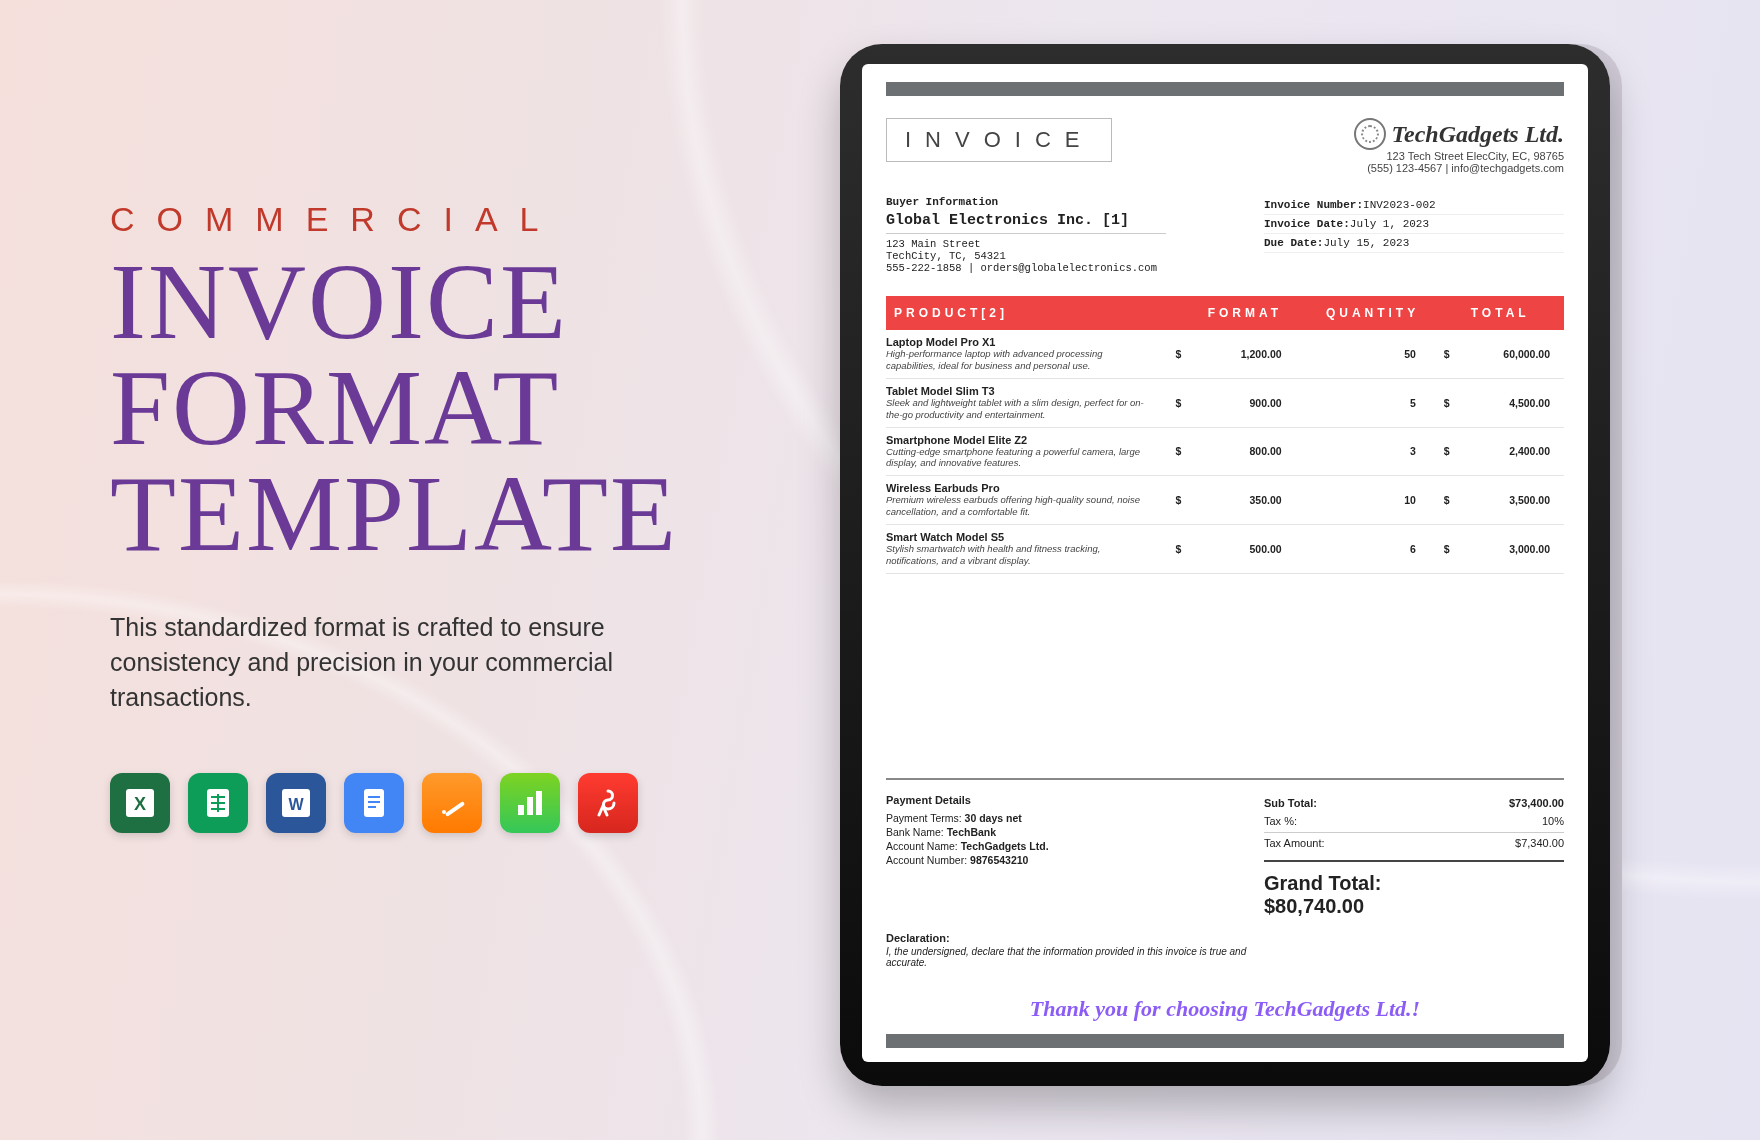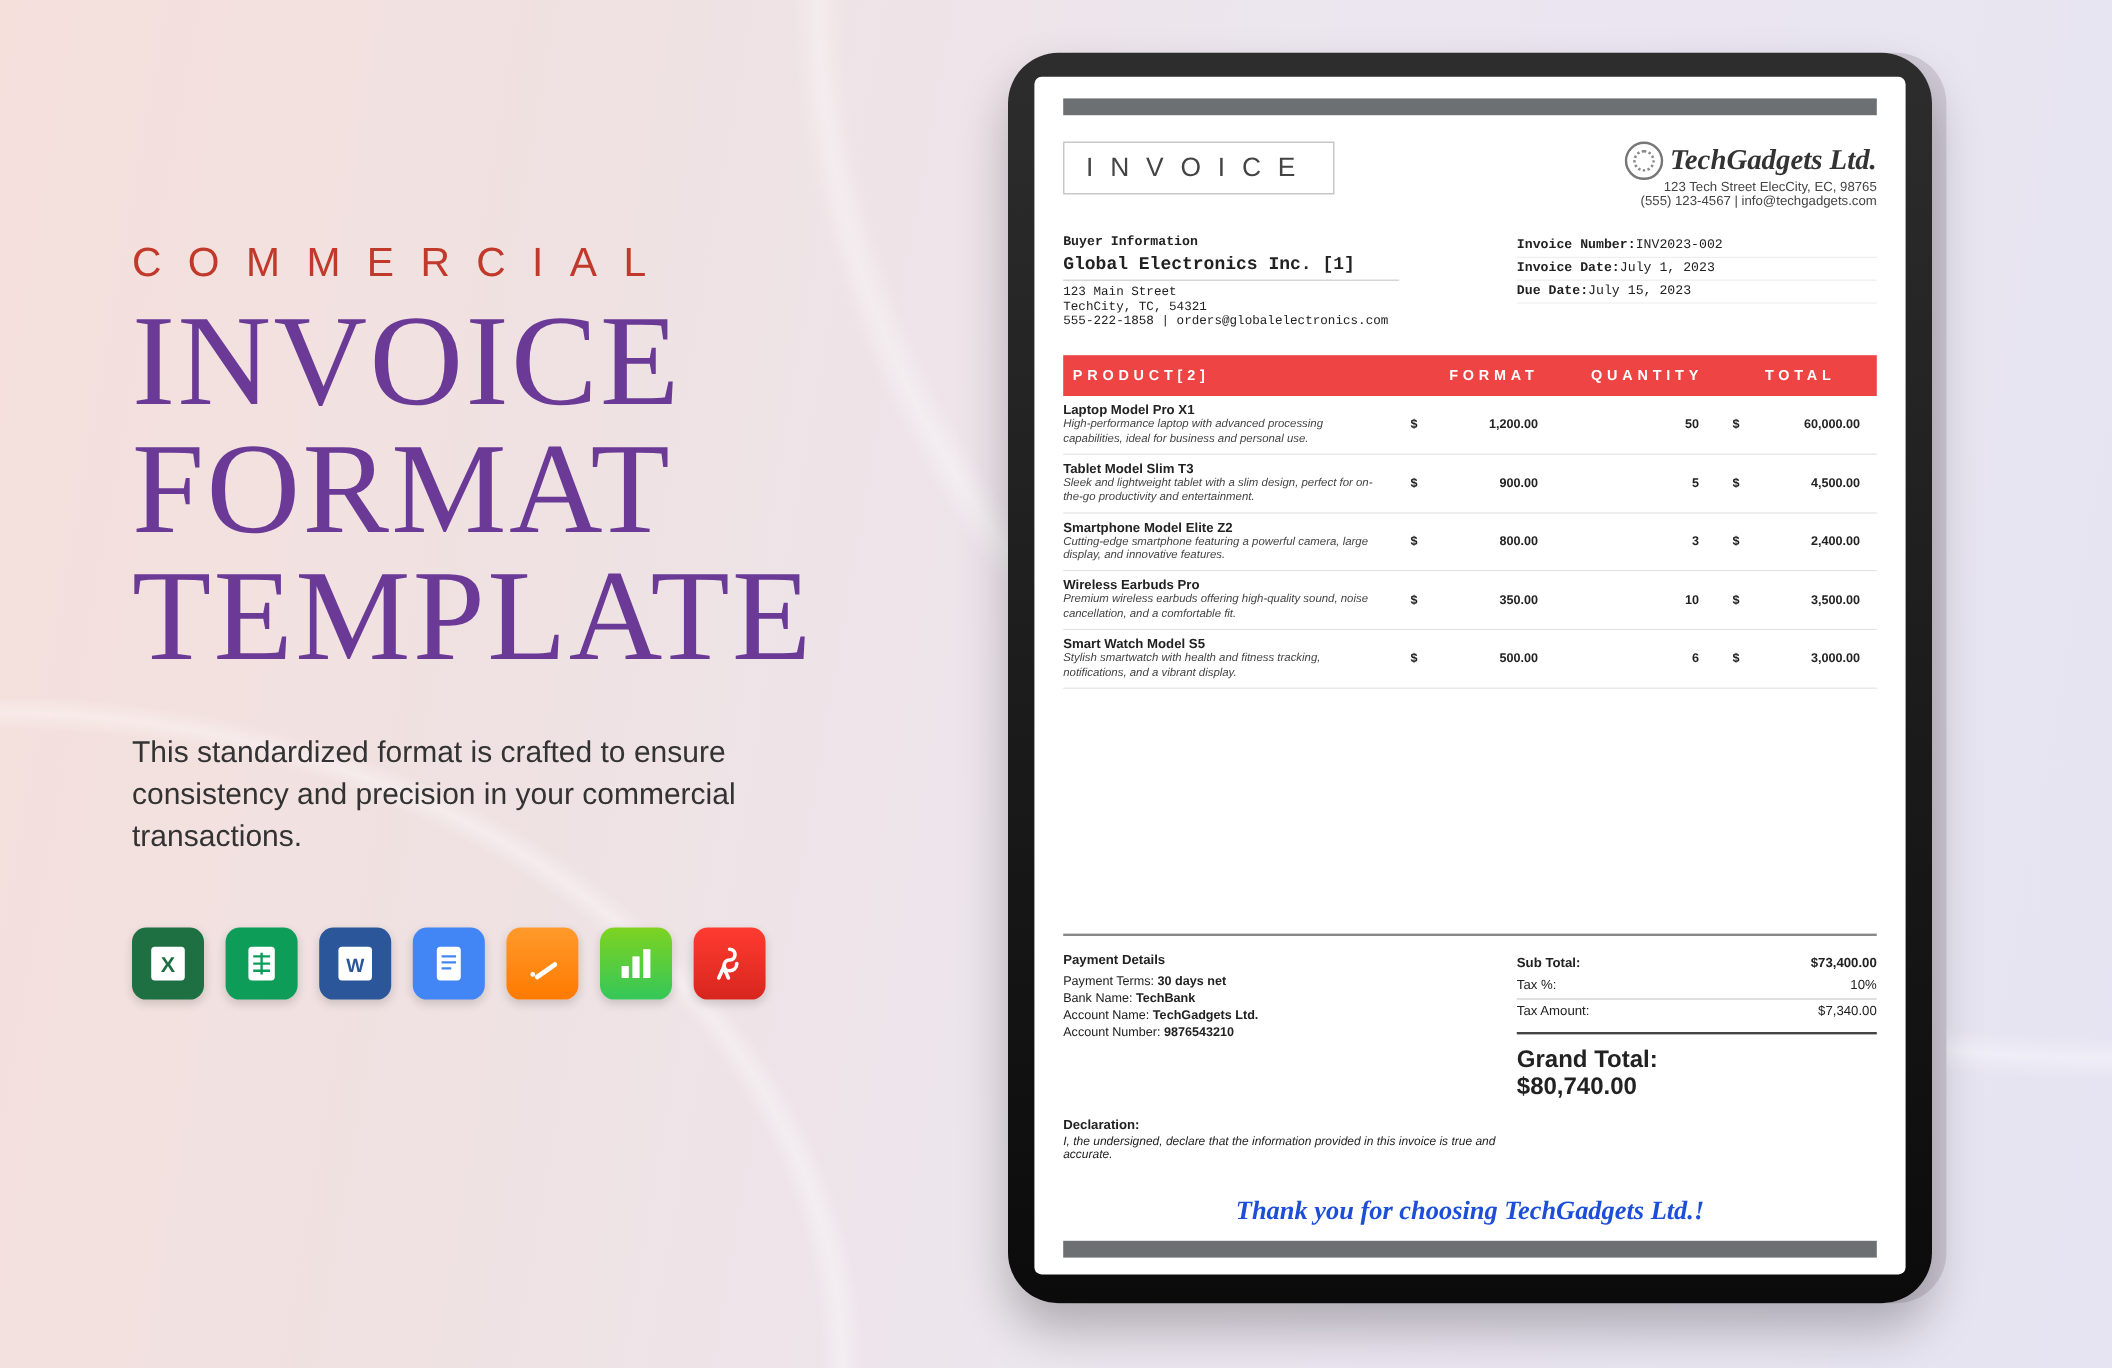--- a/index.html
+++ b/index.html
@@ -87,21 +87,21 @@
   .pay{font-size:10.5px;}
   .pay h4{font-size:11px; margin-bottom:6px;}
   .pay div{margin:2px 0;}
   .totals{width:300px; font-size:11px;}
   .totals .r{display:flex; justify-content:space-between; padding:3px 0;}
   .totals .r.b{border-top:1px solid #ccc; margin-top:2px; padding-top:4px;}
   .grand{border-top:2px solid #444; margin-top:8px; padding-top:10px; font-size:20px; font-weight:700; display:flex; justify-content:space-between;flex-direction:column;}
   .decl{margin-top:14px; font-size:10px;}
   .decl b{font-size:11px;}
   .decl p{font-style:italic; margin-top:2px; max-width:380px;}
-  .thanks{margin:30px 0 14px; text-align:center; font:italic 600 22px/1 Georgia,'Times New Roman',serif; color:#1d4ed8;}
+  .thanks{margin:30px 0 14px; text-align:center; font:italic 600 22px/1 Georgia,'Times New Roman',serif; color:#8b5cf6;}
 </style>
 </head>
 <body>
 
 <div class="left">
   <div class="eyebrow">COMMERCIAL</div>
   <div class="headline">
     <div>INVOICE</div>
     <div>FORMAT</div>
     <div>TEMPLATE</div>

